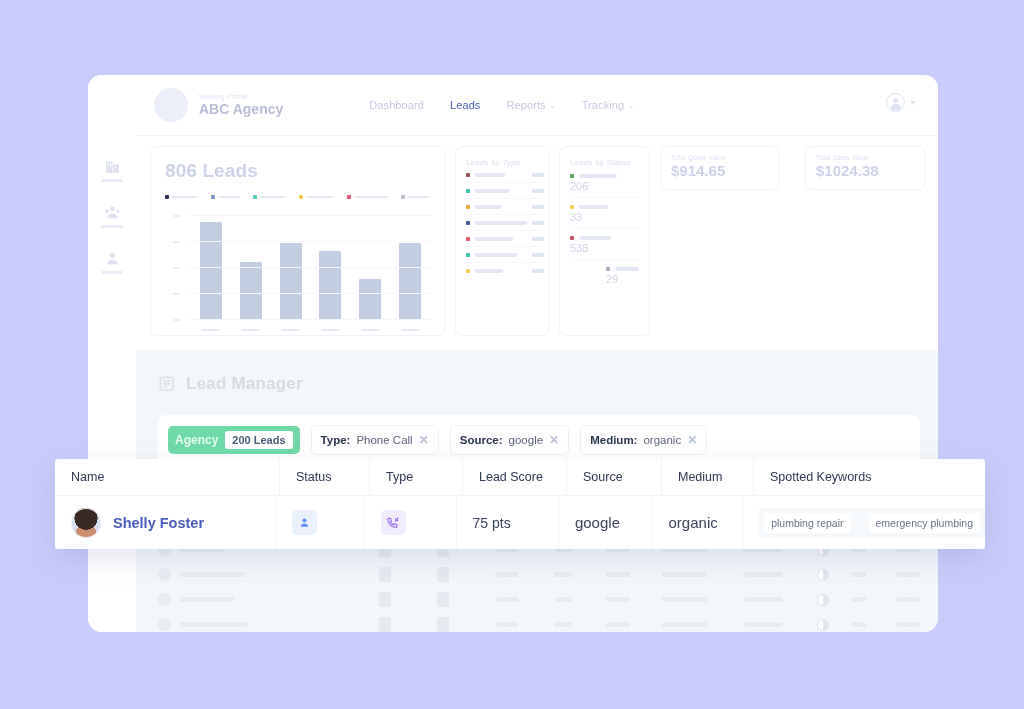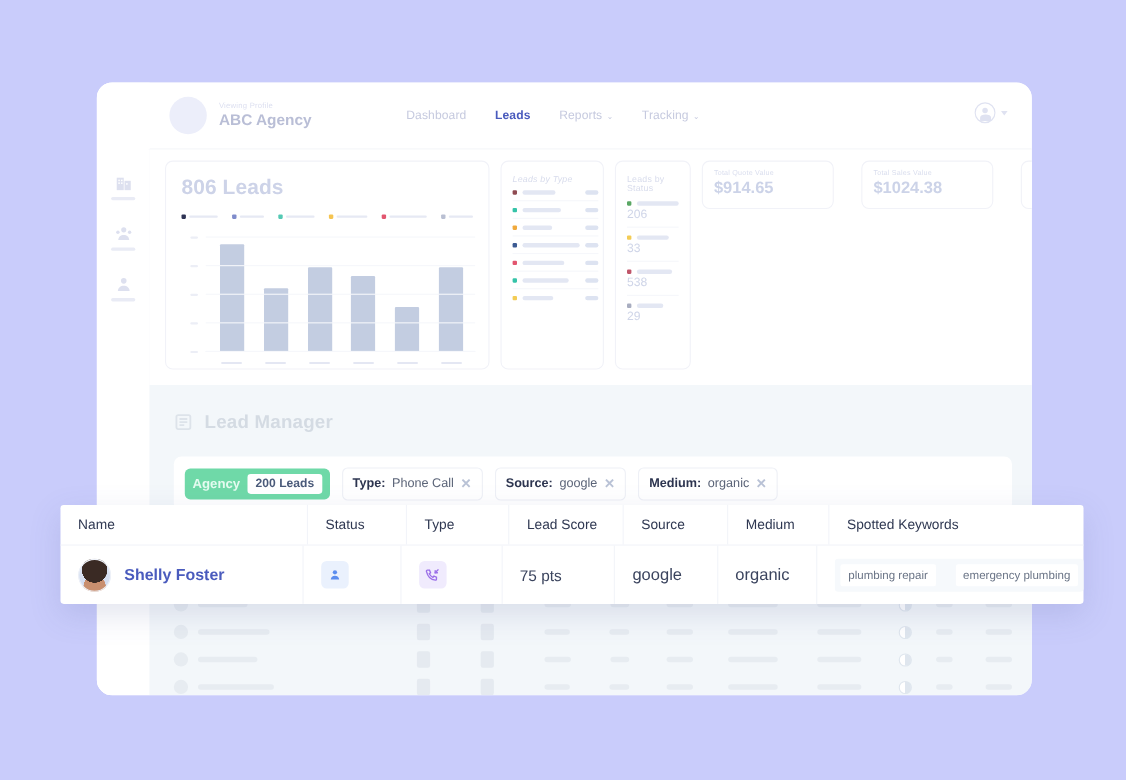--- a/index.html
+++ b/index.html
@@ -40,21 +40,21 @@
     font-size:7px; color:#dcdff0; letter-spacing:.2px;
     filter: blur(.6px);
   }
   .brand-name { font-size:14px; font-weight:bold; color:#b9bed6; margin-top:1px; }
 
   .nav { display:flex; align-items:center; gap:26px; margin-left:86px; }
   .nav-item {
     font-size:11px; color:#c6cadf; letter-spacing:.1px; white-space:nowrap;
     display:flex; align-items:center; gap:4px;
   }
-  .nav-item.active { color:#4a5bbd; font-weight:bold; }
+  .nav-item.active { color:#4a5bbd; font-weight:normal; }
   .caret { font-size:7px; position:relative; top:1px; }
 
   .user-menu {
     position:absolute; right:22px; top:18px;
     display:flex; align-items:center; gap:5px;
   }
   .user-circle {
     width:19px; height:19px; border-radius:50%;
     border:1.3px solid #dfe2f1; position:relative;
   }
@@ -106,21 +106,21 @@
   .list-card { width:104px; height:190px; padding:11px 4px 0 10px;font-style:italic; }
   .list-title { font-size:8px; color:#d8dcec; letter-spacing:.2px; filter:blur(.35px); }
   .lrow { display:flex; align-items:center; gap:5px; padding:6px 0 5px 0; border-bottom:1px solid #f6f7fb; }
   .lrow:last-child { border-bottom:none; }
   .ldot { width:4px; height:4px; border-radius:1px; flex:none; }
   .lbar { height:3.2px; border-radius:2px; background:#e3e7f3; }
   .lval { height:3.2px; width:12px; border-radius:2px; background:#dde3f1; margin-left:auto; }
 
   .status-card { width:115px; height:190px; padding:11px 10px 0 10px; }
   .srow { padding:7px 0 5px 0; border-bottom:1px solid #f6f7fb; }
-  .srow:last-child { border-bottom:none; }
+  .srow:last-child { border-bottom:none;margin-left:36px; }
   .srow-top { display:flex; align-items:center; gap:5px; }
   .snum { font-size:11px; color:#cfd5e8; margin-top:2px; }
 
   .stats-col { display:flex; gap:25px; }
   .stat-card { width:120px; height:44px; padding:7px 10px 0 10px; }
   .stat-label {
     font-size:6.5px; color:#dadeee; letter-spacing:.2px;
     display:flex; align-items:center; gap:3px; filter:blur(.3px);
   }
   .qmark {

